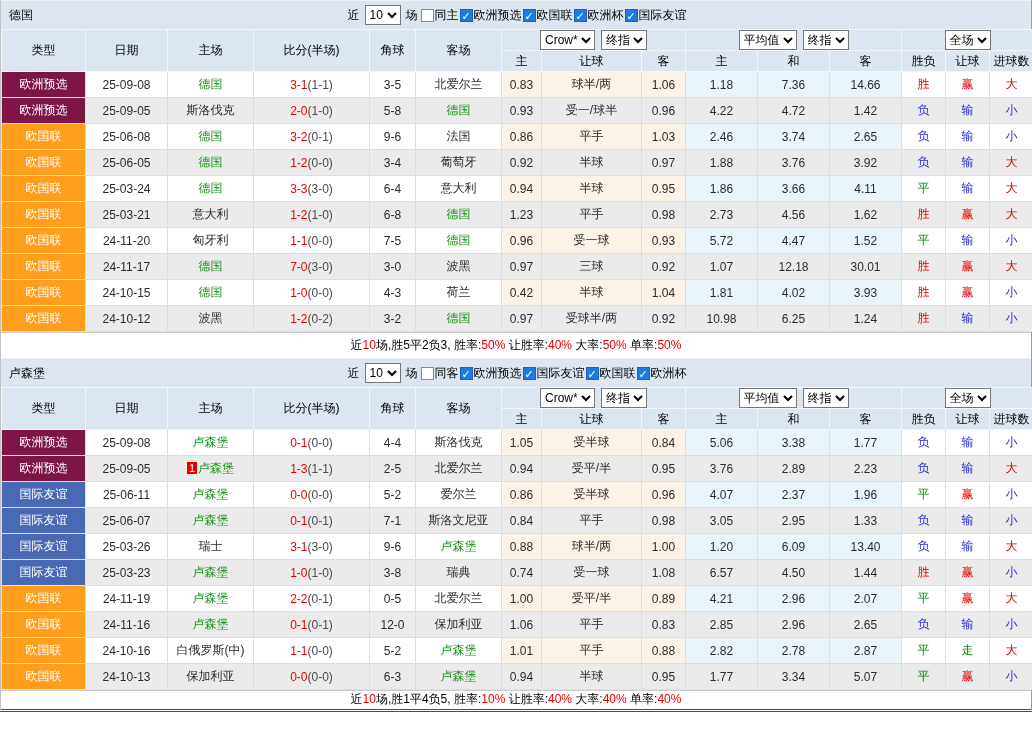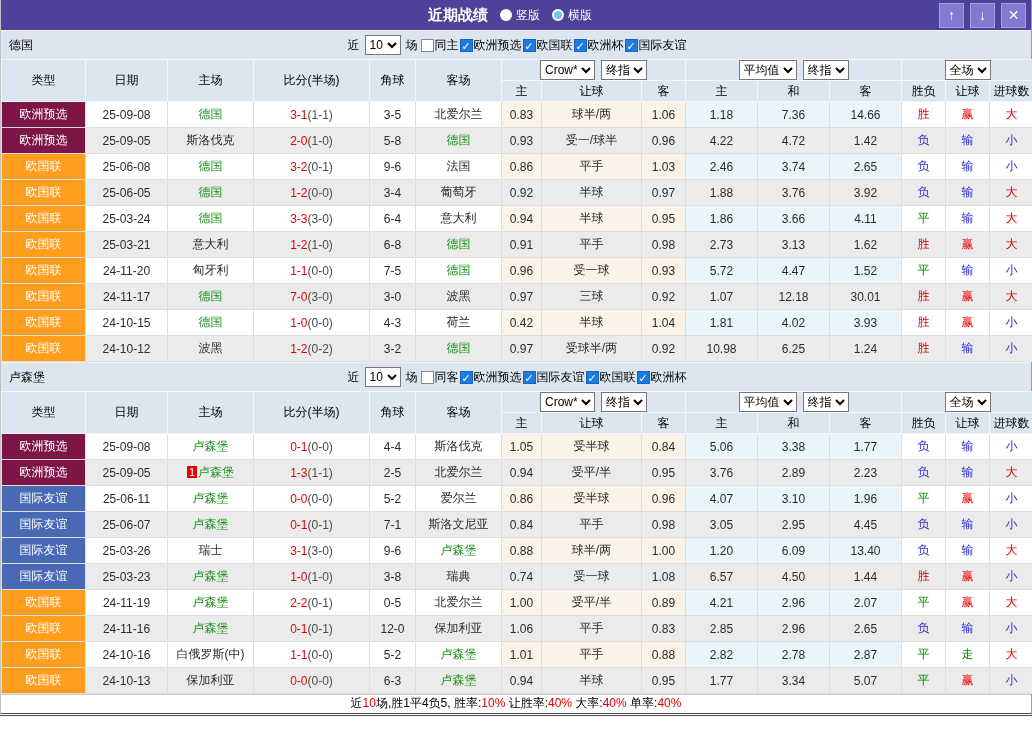--- a/index.html
+++ b/index.html
@@ -37,36 +37,20 @@
   .ft{color:#e60000;} .ht{color:#4a4a4a;}
   .badge{background:#e60000;color:#fff;font-size:11px;padding:0 2px;margin-right:1px;}
   .summary{height:25px;line-height:25px;text-align:center;font-size:12px;background:#fff;border-top:1px solid #ccc;}
   .summary.last{height:18px;line-height:17px;}
   .red{color:#e60000;white-space:pre;} .blk{color:#000;white-space:pre;}
 </style>
 </head>
 <body>
 
 <div class="page">
-  <div class="titlebar">
-    <span class="title">近期战绩</span>
-    <span class="radio">
-      <span class="dot"></span>
-      <span>竖版</span>
-    </span>
-    <span class="radio">
-      <span class="ring"></span>
-      <span>横版</span>
-    </span>
-    <div class="title-buttons">
-      <div class="tbtn">↑</div>
-      <div class="tbtn">↓</div>
-      <div class="tbtn">✕</div>
-    </div>
-  </div>
   <div id="sections">
       <div class="section">
         <div class="filterbar">
           <span class="teamname">德国</span>
           <div class="filtercenter">
             <span class="ftext">近</span>
             <select class="gsel"><option>10</option></select>
             <span class="ftext">场</span>
             <span class="cb off"></span>
             <span class="lbl">同主</span>
@@ -208,25 +192,25 @@
               <td class="c-res" style="color: rgb(43, 43, 213);">输</td>
               <td class="c-res" style="color: rgb(230, 0, 0);">大</td>
             </tr>
             <tr class="even">
               <td class="c-type" style="background: rgb(255, 157, 29);">欧国联</td>
               <td>25-03-21</td>
               <td><span class="team">意大利</span></td>
               <td><span class="ft">1-2</span><span class="ht">(1-0)</span></td>
               <td>6-8</td>
               <td><span class="team hl">德国</span></td>
-              <td class="c-crow">0.91</td>
+              <td class="c-crow">1.23</td>
               <td class="c-crow">平手</td>
               <td class="c-crow">0.98</td>
               <td class="c-avg">2.73</td>
-              <td class="c-avg">3.13</td>
+              <td class="c-avg">4.56</td>
               <td class="c-avg">1.62</td>
               <td class="c-res" style="color: rgb(230, 0, 0);">胜</td>
               <td class="c-res" style="color: rgb(230, 0, 0);">赢</td>
               <td class="c-res" style="color: rgb(230, 0, 0);">大</td>
             </tr>
             <tr class="odd">
               <td class="c-type" style="background: rgb(255, 157, 29);">欧国联</td>
               <td>24-11-20</td>
               <td><span class="team">匈牙利</span></td>
               <td><span class="ft">1-1</span><span class="ht">(0-0)</span></td>
@@ -288,20 +272,21 @@
               <td class="c-crow">0.92</td>
               <td class="c-avg">10.98</td>
               <td class="c-avg">6.25</td>
               <td class="c-avg">1.24</td>
               <td class="c-res" style="color: rgb(230, 0, 0);">胜</td>
               <td class="c-res" style="color: rgb(43, 43, 213);">输</td>
               <td class="c-res" style="color: rgb(43, 43, 213);">小</td>
             </tr>
           </tbody>
         </table>
+        <div class="summary"><span class="blk">近</span><span class="red">10</span><span class="blk">场,胜5平2负3, 胜率:</span><span class="red">50%</span><span class="blk"> 让胜率:</span><span class="red">40%</span><span class="blk"> 大率:</span><span class="red">50%</span><span class="blk"> 单率:</span><span class="red">50%</span></div>
       </div>
       <div class="section">
         <div class="filterbar">
           <span class="teamname">卢森堡</span>
           <div class="filtercenter">
             <span class="ftext">近</span>
             <select class="gsel"><option>10</option></select>
             <span class="ftext">场</span>
             <span class="cb off"></span>
             <span class="lbl">同客</span>
@@ -396,39 +381,39 @@
               <td class="c-type" style="background: rgb(74, 105, 180);">国际友谊</td>
               <td>25-06-11</td>
               <td><span class="team hl">卢森堡</span></td>
               <td><span class="ft">0-0</span><span class="ht">(0-0)</span></td>
               <td>5-2</td>
               <td><span class="team">爱尔兰</span></td>
               <td class="c-crow">0.86</td>
               <td class="c-crow">受半球</td>
               <td class="c-crow">0.96</td>
               <td class="c-avg">4.07</td>
-              <td class="c-avg">3.10</td>
+              <td class="c-avg">2.37</td>
               <td class="c-avg">1.96</td>
               <td class="c-res" style="color: rgb(0, 138, 0);">平</td>
               <td class="c-res" style="color: rgb(230, 0, 0);">赢</td>
               <td class="c-res" style="color: rgb(43, 43, 213);">小</td>
             </tr>
             <tr class="even">
               <td class="c-type" style="background: rgb(74, 105, 180);">国际友谊</td>
               <td>25-06-07</td>
               <td><span class="team hl">卢森堡</span></td>
               <td><span class="ft">0-1</span><span class="ht">(0-1)</span></td>
               <td>7-1</td>
               <td><span class="team">斯洛文尼亚</span></td>
               <td class="c-crow">0.84</td>
               <td class="c-crow">平手</td>
               <td class="c-crow">0.98</td>
               <td class="c-avg">3.05</td>
               <td class="c-avg">2.95</td>
-              <td class="c-avg">4.45</td>
+              <td class="c-avg">1.33</td>
               <td class="c-res" style="color: rgb(43, 43, 213);">负</td>
               <td class="c-res" style="color: rgb(43, 43, 213);">输</td>
               <td class="c-res" style="color: rgb(43, 43, 213);">小</td>
             </tr>
             <tr class="odd">
               <td class="c-type" style="background: rgb(74, 105, 180);">国际友谊</td>
               <td>25-03-26</td>
               <td><span class="team">瑞士</span></td>
               <td><span class="ft">3-1</span><span class="ht">(3-0)</span></td>
               <td>9-6</td>

